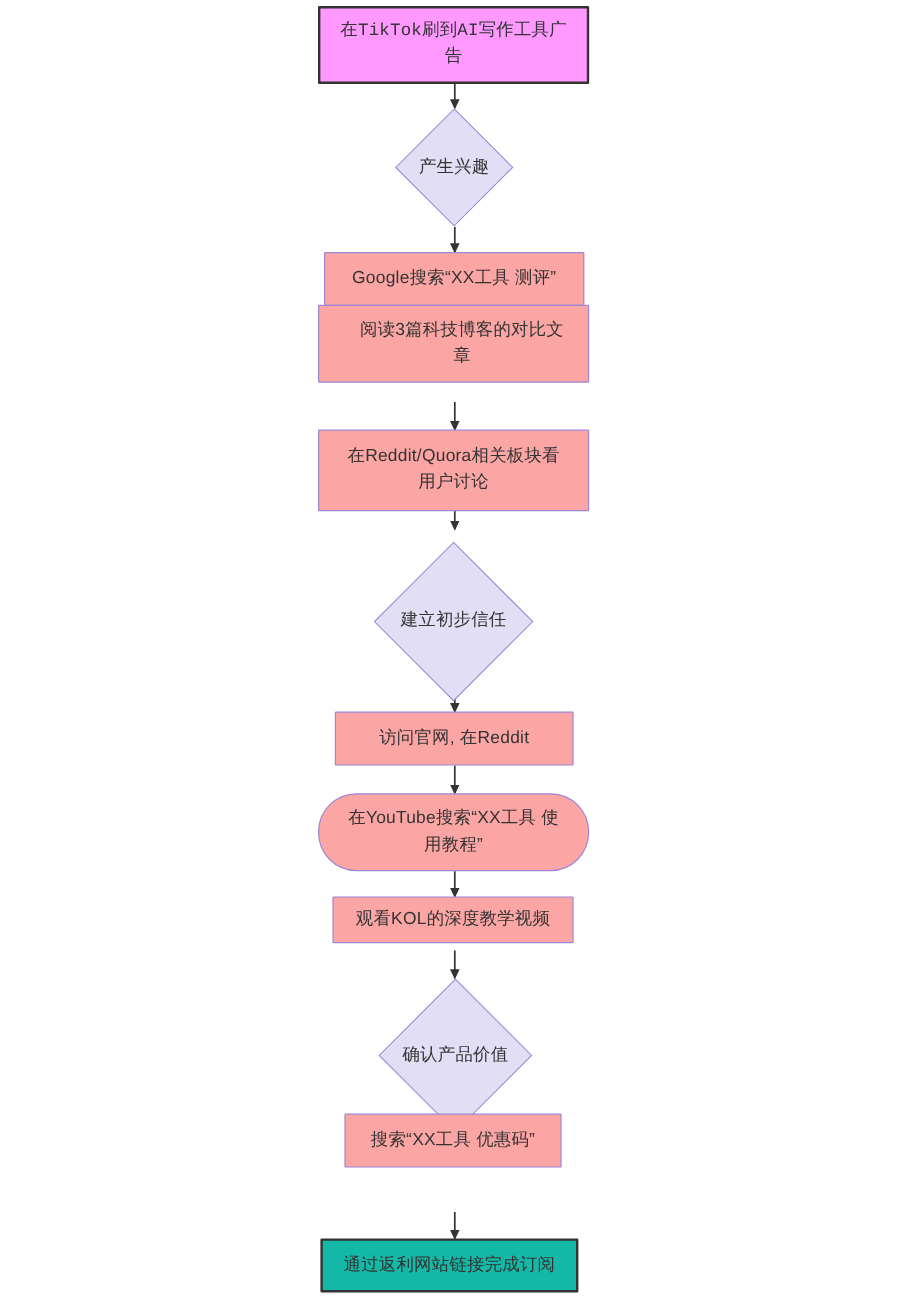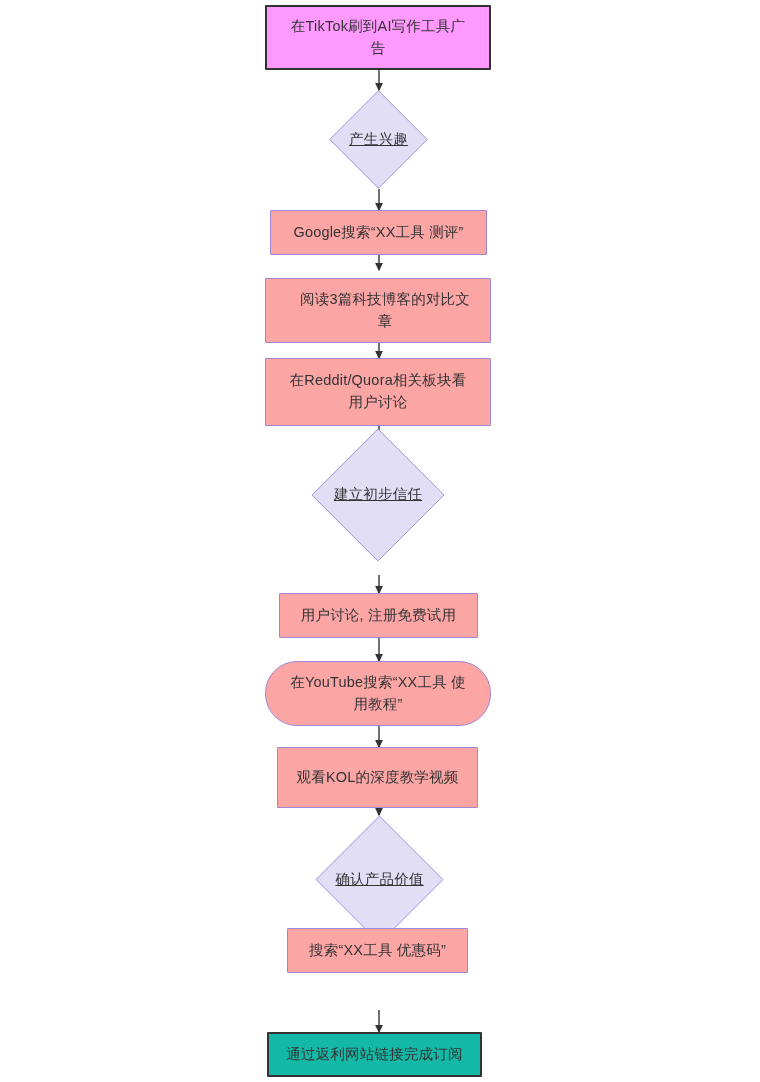--- a/index.html
+++ b/index.html
@@ -42,41 +42,41 @@
   }
   .node-rect {
     background: #fca5a5;
     border: 1.3px solid #9d86d6;
     border-radius: 1px;
     padding: 4px 10px;
   }
   .node-rect.start-node {
     background: #ff99ff;
     border: 2.2px solid #333333;
+    font-family: Liberation Mono, monospace;
   }
   .node-rect.end-node {
     background: #14b8a6;
     border: 2.2px solid #333333;
   }
   .node-diamond {
     background: transparent;
     border: none;
   }
   .node-diamond .diamond-shape {
     position: absolute;
     left: 0;
     top: 0;
     width: 100%;
     height: 100%;
   }
   .node-diamond .diamond-label {
     position: relative;
     z-index: 1;
     white-space: nowrap;
-    text-decoration: underline;
   }
   .node-label {
     display: block;
     white-space: pre-line;
   }
 </style>
 </head>
 <body>
 
 <div id="flowchart-canvas">
@@ -107,42 +107,42 @@
       </div>
       <div class="node node-diamond" style="left: 329px; top: 90px; width: 99px; height: 99px;">
         <svg class="diamond-shape" viewBox="0 0 100 100" preserveAspectRatio="none">
           <polygon points="50,0.8 99.2,50 50,99.2 0.8,50" fill="#e2def5" stroke="#9d86d6" stroke-width="0.9" vector-effect="non-scaling-stroke"></polygon>
         </svg>
         <span class="diamond-label">产生兴趣</span>
       </div>
       <div class="node node-rect" style="left: 270px; top: 210px; width: 217px; height: 45px;">
         <span class="node-label">Google搜索“XX工具 测评”</span>
       </div>
-      <div class="node node-rect" style="left: 265px; top: 278px; width: 226px; height: 65px; padding-left: 24px;">
+      <div class="node node-rect" style="left: 265px; top: 254px; width: 226px; height: 65px; padding-left: 24px;">
         <span class="node-label">阅读3篇科技博客的对比文
 章</span>
       </div>
       <div class="node node-rect" style="left: 265px; top: 358px; width: 226px; height: 68px;">
         <span class="node-label">在Reddit/Quora相关板块看
 用户讨论</span>
       </div>
-      <div class="node node-diamond" style="left: 311px; top: 428px; width: 134px; height: 134px;">
+      <div class="node node-diamond" style="left: 311px; top: 451px; width: 134px; height: 134px;">
         <svg class="diamond-shape" viewBox="0 0 100 100" preserveAspectRatio="none">
           <polygon points="50,0.8 99.2,50 50,99.2 0.8,50" fill="#e2def5" stroke="#9d86d6" stroke-width="0.9" vector-effect="non-scaling-stroke"></polygon>
         </svg>
         <span class="diamond-label">建立初步信任</span>
       </div>
       <div class="node node-rect" style="left: 279px; top: 593px; width: 199px; height: 45px;">
-        <span class="node-label">用户讨论, 注册免费试用</span>
+        <span class="node-label">访问官网, 在Reddit</span>
       </div>
       <div class="node node-rect" style="left: 265px; top: 661px; width: 226px; height: 65px; border-radius: 32px;">
         <span class="node-label">在YouTube搜索“XX工具 使
 用教程”</span>
       </div>
-      <div class="node node-rect" style="left: 277px; top: 747px; width: 201px; height: 61px; align-items: center;">
+      <div class="node node-rect" style="left: 277px; top: 747px; width: 201px; height: 39px; align-items: center;">
         <span class="node-label">观看KOL的深度教学视频</span>
       </div>
       <div class="node node-diamond" style="left: 315px; top: 815px; width: 129px; height: 129px;">
         <svg class="diamond-shape" viewBox="0 0 100 100" preserveAspectRatio="none">
           <polygon points="50,0.8 99.2,50 50,99.2 0.8,50" fill="#e2def5" stroke="#9d86d6" stroke-width="0.9" vector-effect="non-scaling-stroke"></polygon>
         </svg>
         <span class="diamond-label">确认产品价值</span>
       </div>
       <div class="node node-rect" style="left: 287px; top: 928px; width: 181px; height: 45px;">
         <span class="node-label">搜索“XX工具 优惠码”</span>

